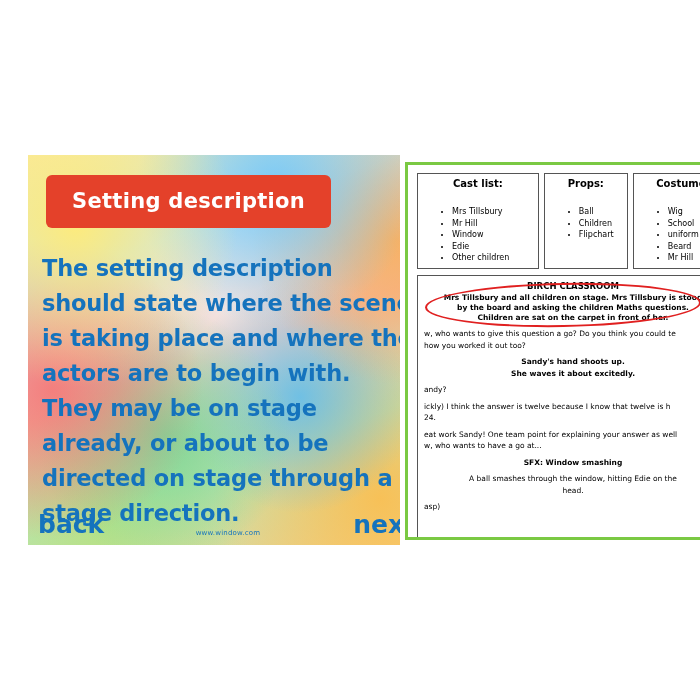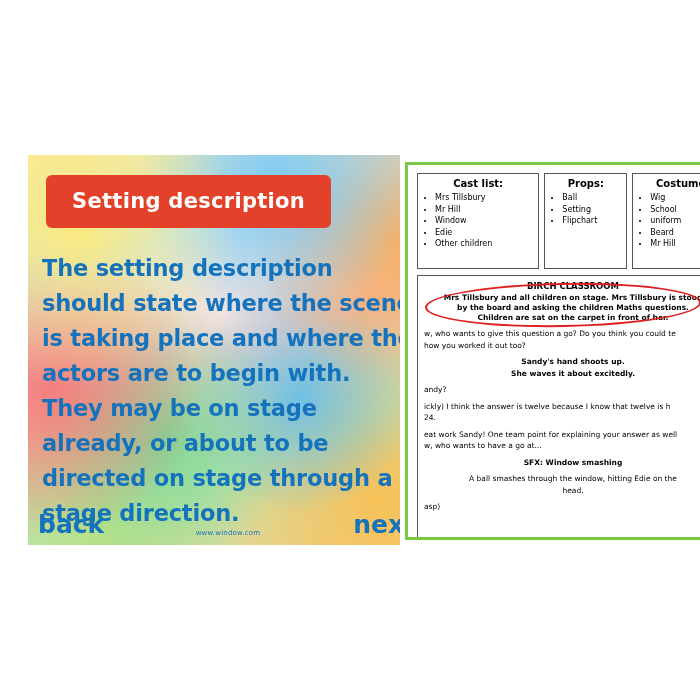--- a/index.html
+++ b/index.html
@@ -140,21 +140,21 @@
   .info-box.props { width: 84px; }
   .info-box.costume { width: 98px; }
   .info-box h4 {
     margin: 0 0 3px 0;
     font-size: 10px;
     text-align: center;
     font-weight: bold;
     color: #000000;
   }
   .info-box ul {
-    margin: 0;
+    margin: 17px;
     padding-left: 14px;
     list-style: disc;
   }
   .info-box li {
     font-size: 8px;
     line-height: 11.5px;
     color: #000000;
   }
   .script-box {
     position: absolute;
@@ -233,21 +233,21 @@
               <li>Window</li>
               <li>Edie</li>
               <li>Other children</li>
             </ul>
           </div>
 
           <div class="info-box props">
             <h4>Props:</h4>
             <ul>
               <li>Ball</li>
-              <li>Setting</li>
+              <li>Children</li>
               <li>Flipchart</li>
             </ul>
           </div>
 
           <div class="info-box costume">
             <h4>Costume</h4>
             <ul>
               <li>Wig</li>
               <li>School</li>
               <li>uniform</li>

